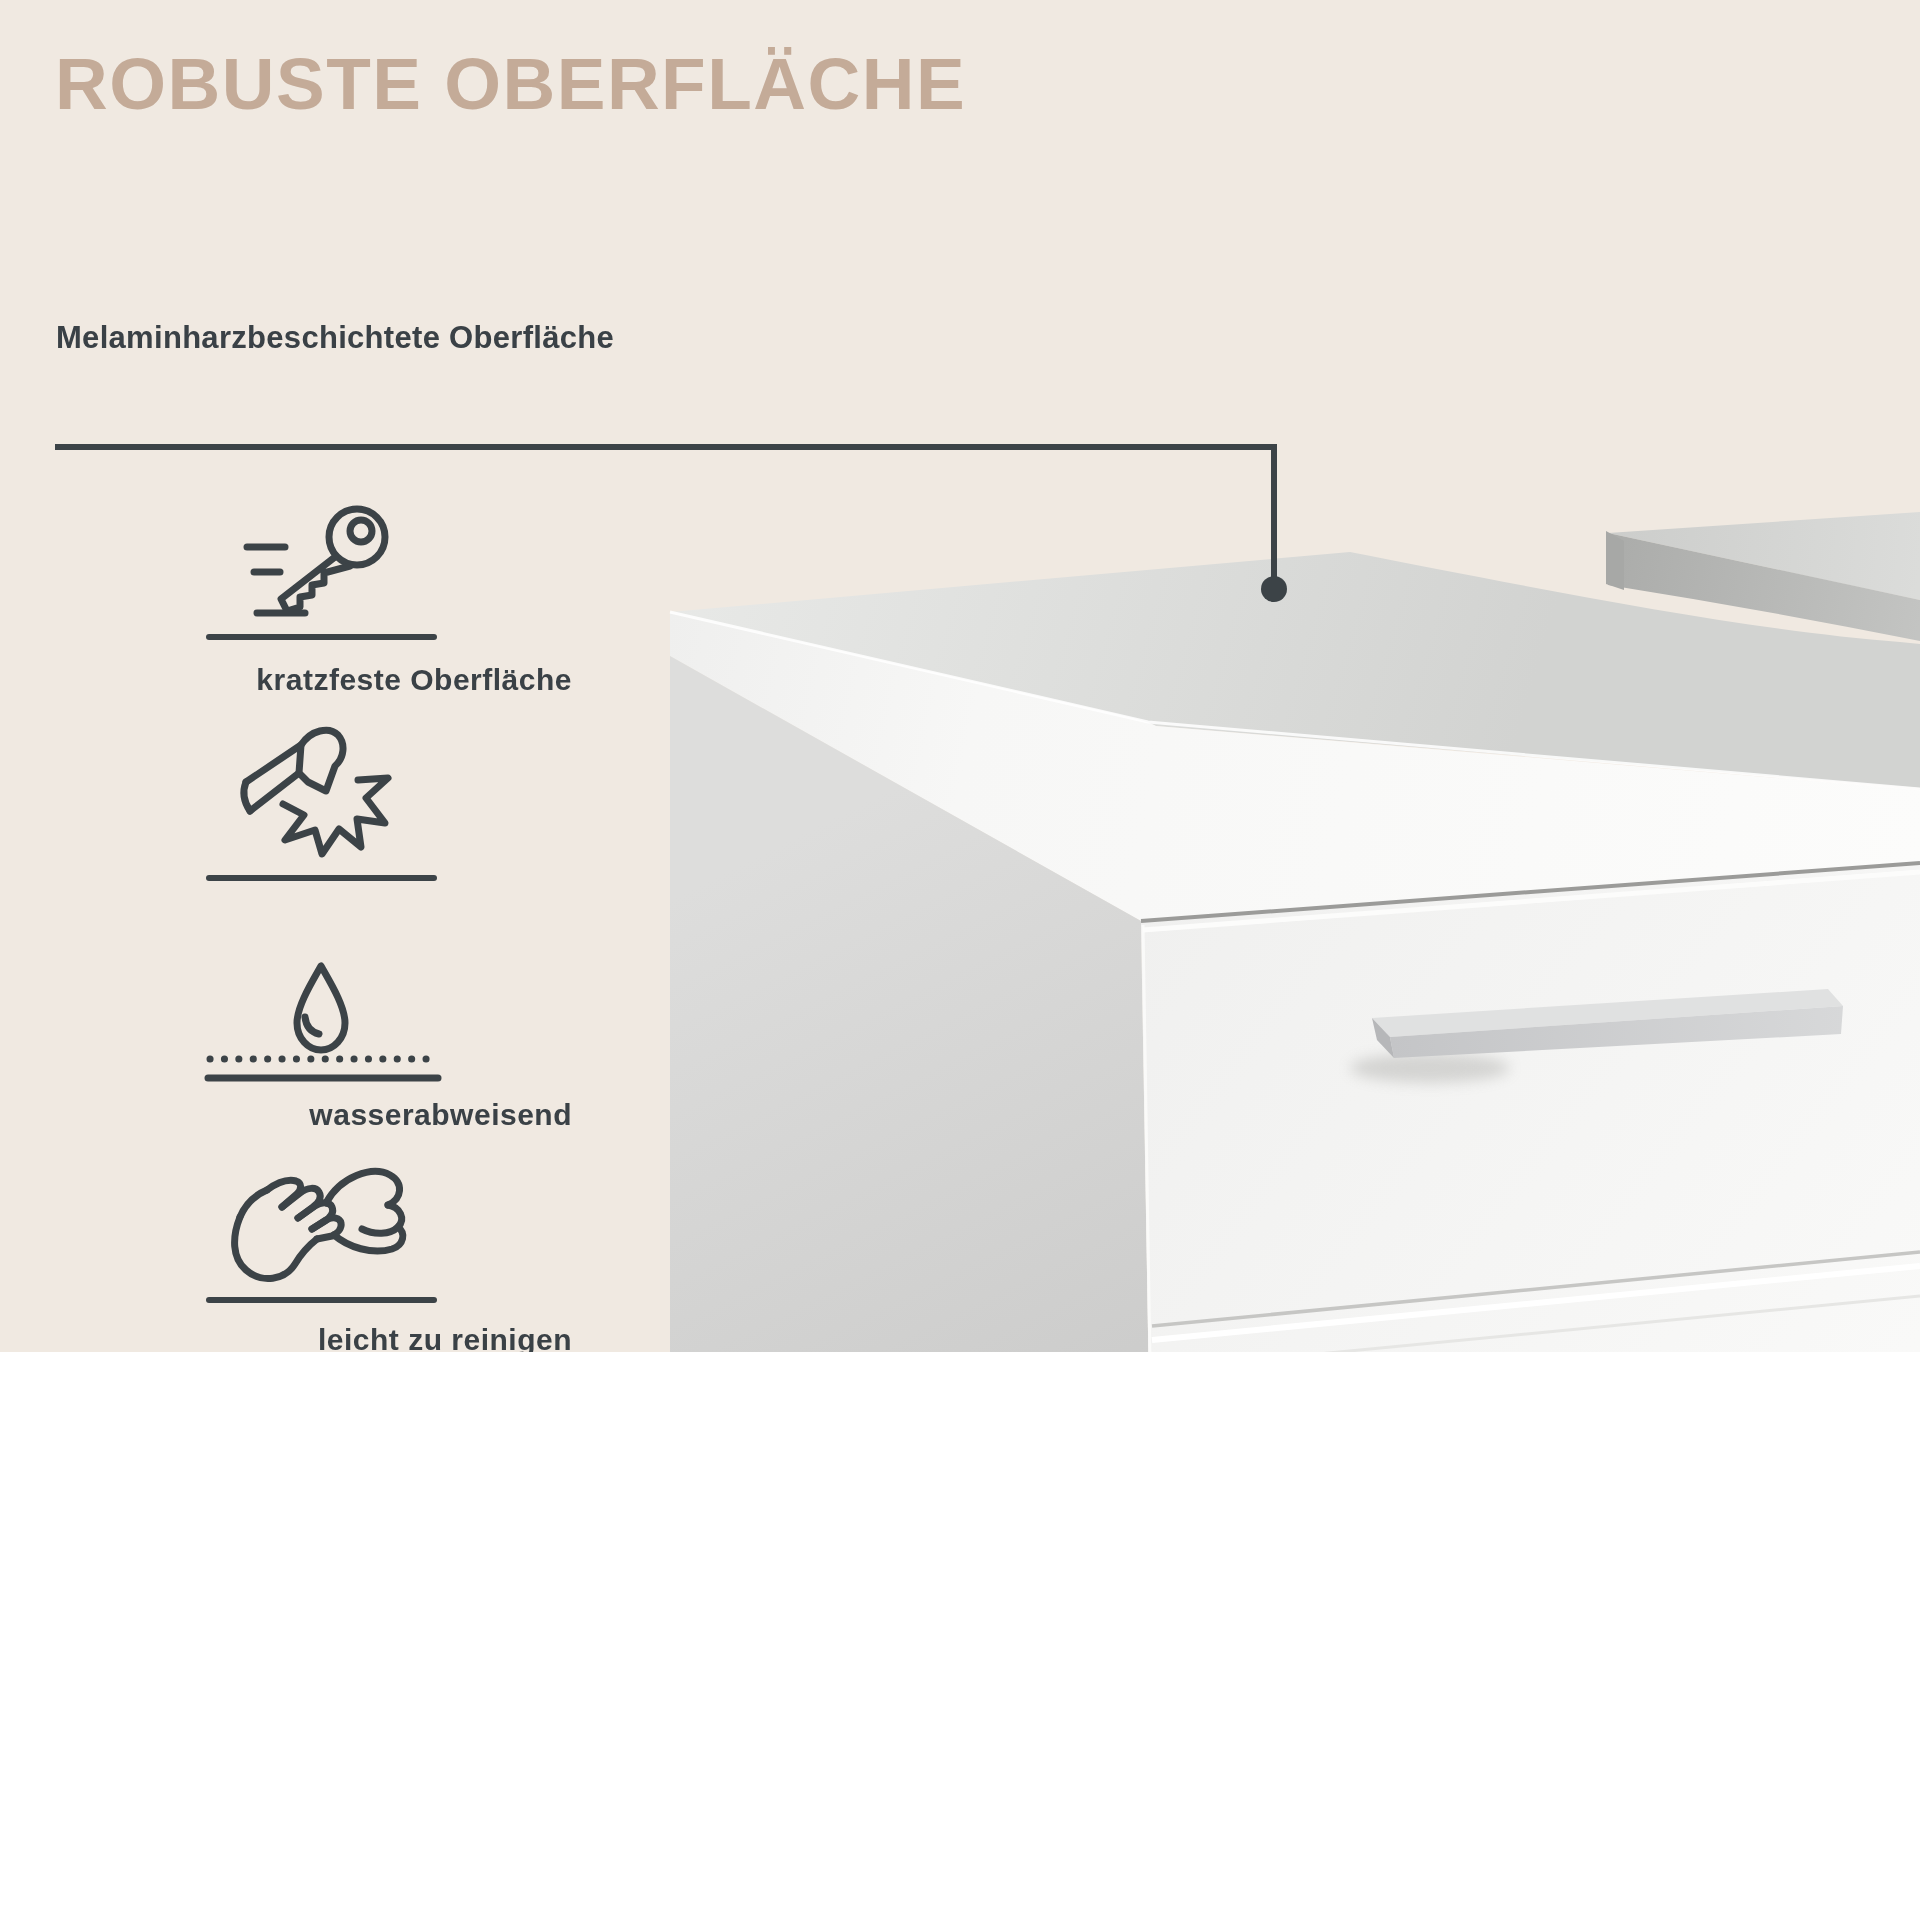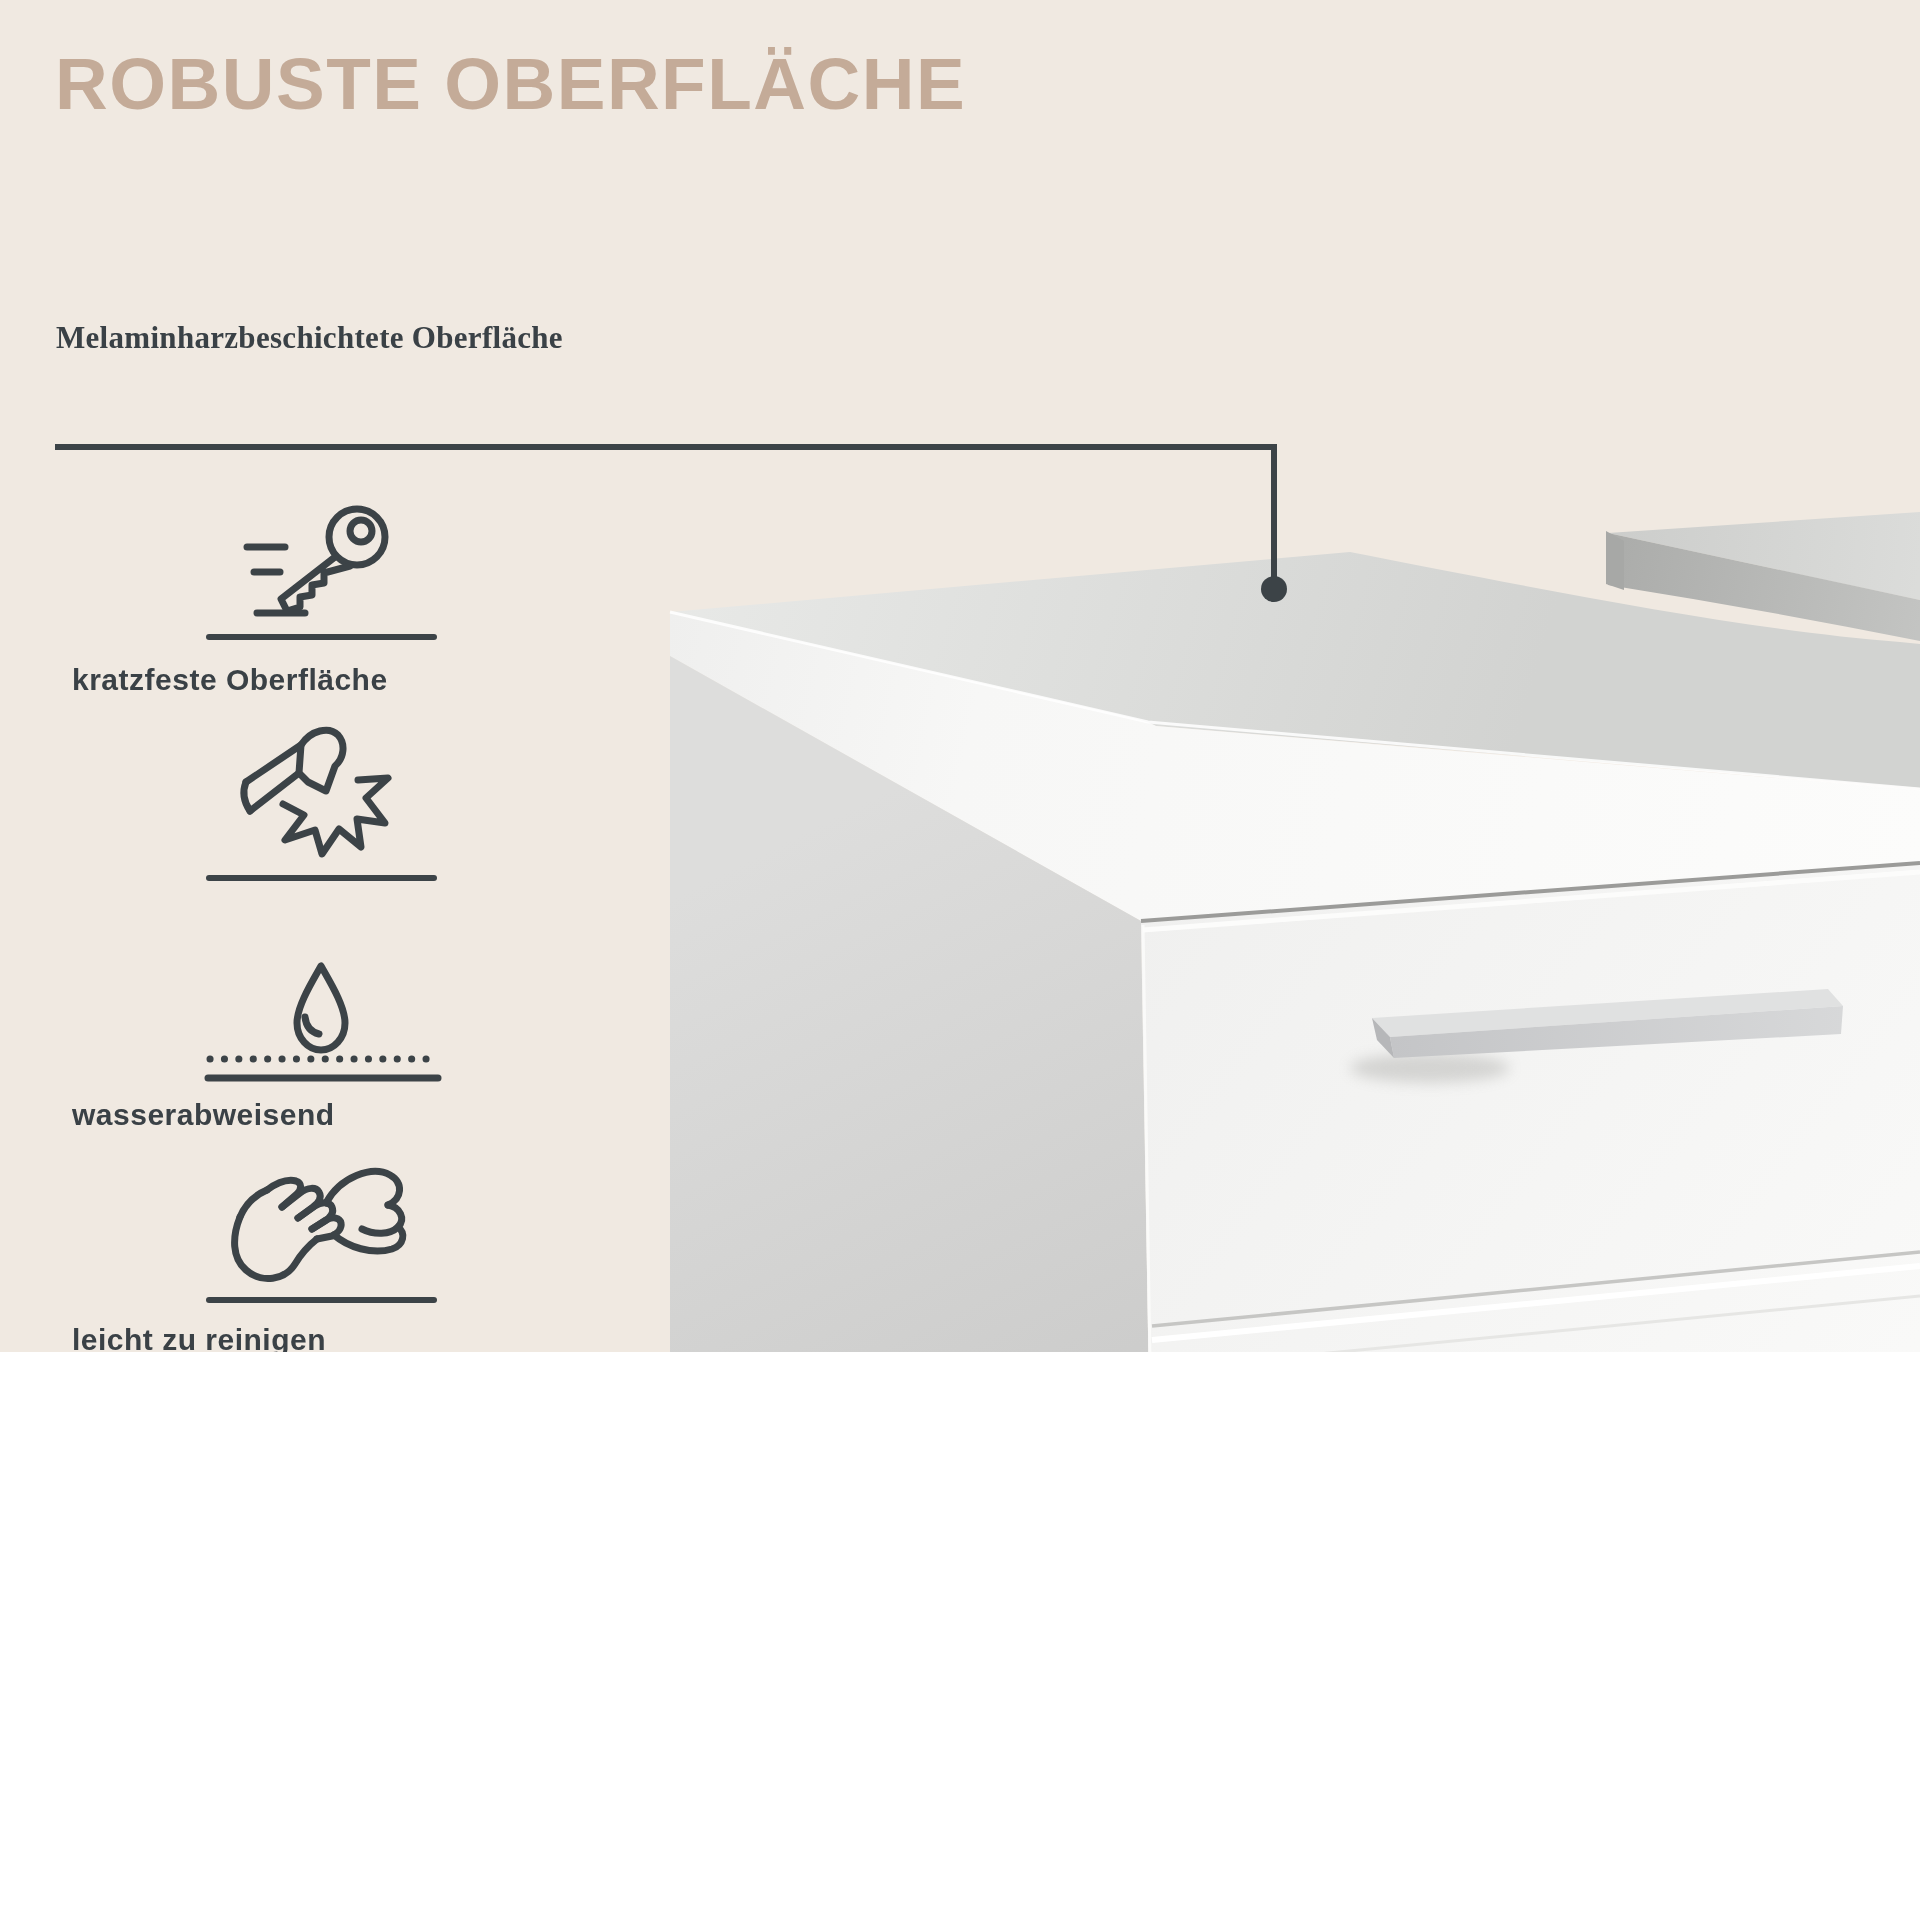--- a/index.html
+++ b/index.html
@@ -11,32 +11,32 @@
     font-family:"Liberation Sans", sans-serif;
   }
   .page-title{
     position:absolute;left:55px;top:42px;
     font-size:73px;font-weight:700;letter-spacing:1.5px;
     color:#c4ab98;white-space:nowrap;
   }
   .callout-label{
     position:absolute;left:56px;top:320px;
     font-size:31px;font-weight:700;letter-spacing:.3px;
-    color:#3a4146;white-space:nowrap;font-family:Liberation Serif, serif;
+    color:#3a4146;white-space:nowrap;
   }
   .callout-line-h{position:absolute;left:55px;top:444px;width:1222px;height:6px;background:#3c4347;}
   .callout-line-v{position:absolute;left:1271px;top:444px;width:6px;height:136px;background:#3c4347;}
   .callout-dot{position:absolute;left:1261px;top:576px;width:26px;height:26px;border-radius:50%;background:#3c4347;}
   .icon-svg{position:absolute;}
   .icon-svg path,.icon-svg circle,.icon-svg line{
     fill:none;stroke:#3c4347;stroke-width:7;stroke-linecap:round;stroke-linejoin:round;
   }
   .feature-divider{position:absolute;left:206px;width:231px;height:6px;border-radius:3px;background:#3c4347;}
   .feature-label{
-    position:absolute;left:72px;width:500px;text-align:left;
+    position:absolute;left:72px;width:500px;text-align:right;
     font-size:30px;font-weight:700;letter-spacing:.5px;line-height:34px;
     color:#3a4146;white-space:nowrap;
   }
   .photo{position:absolute;left:0;top:0;}
 </style>
 </head>
 <body>
 
 <div class="stage">
 

